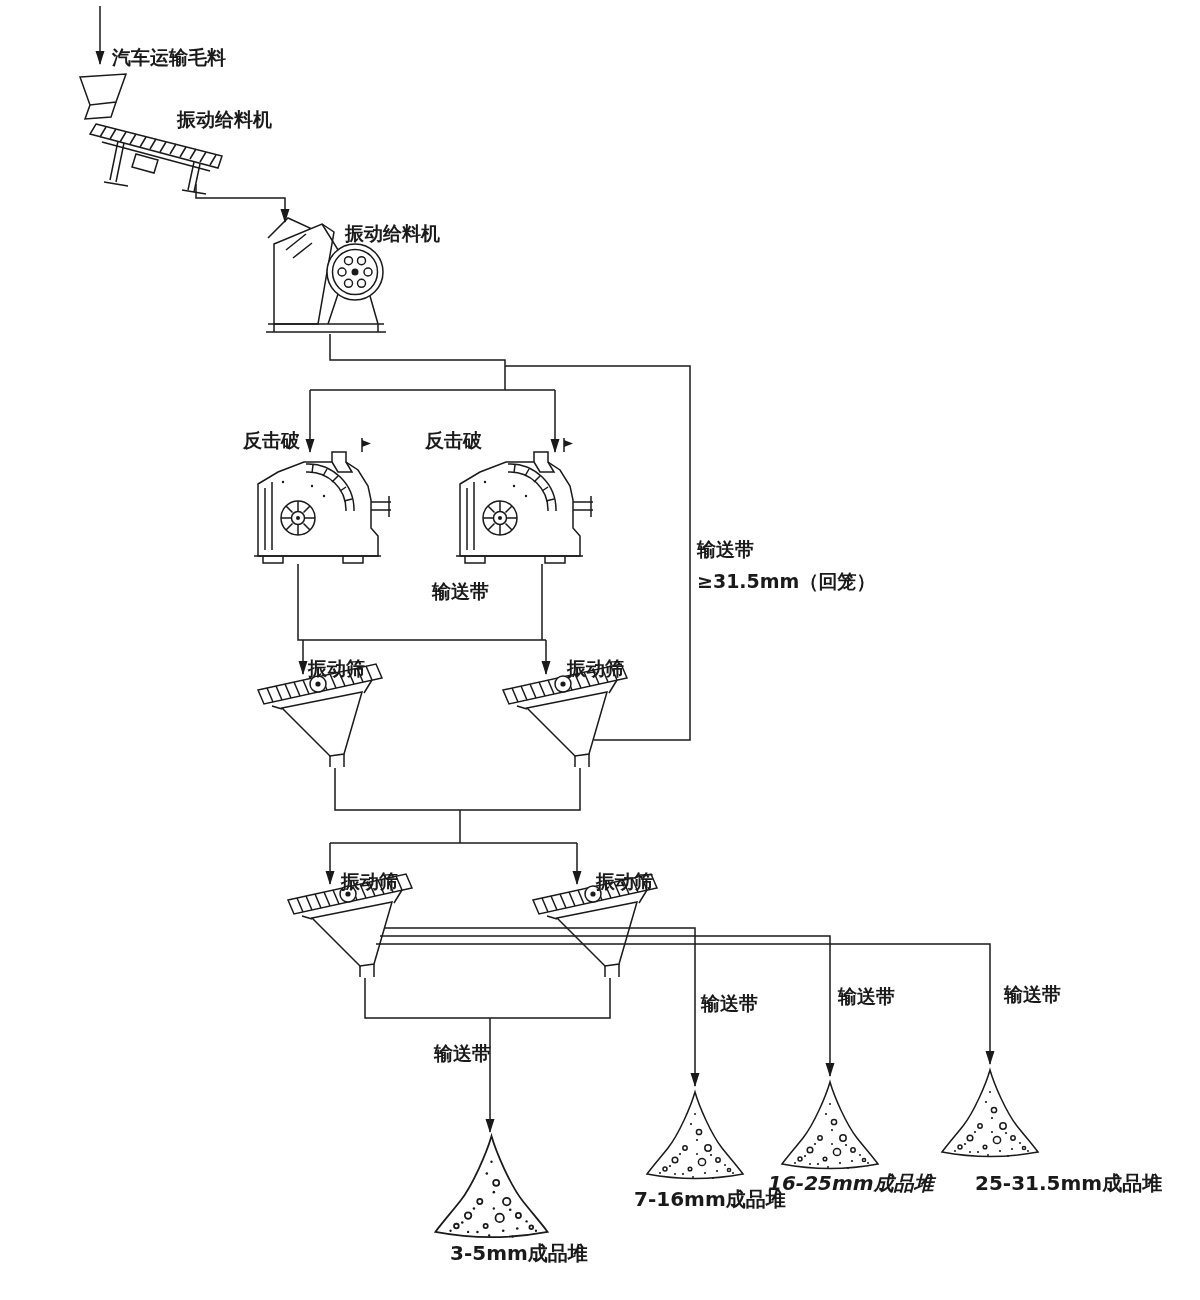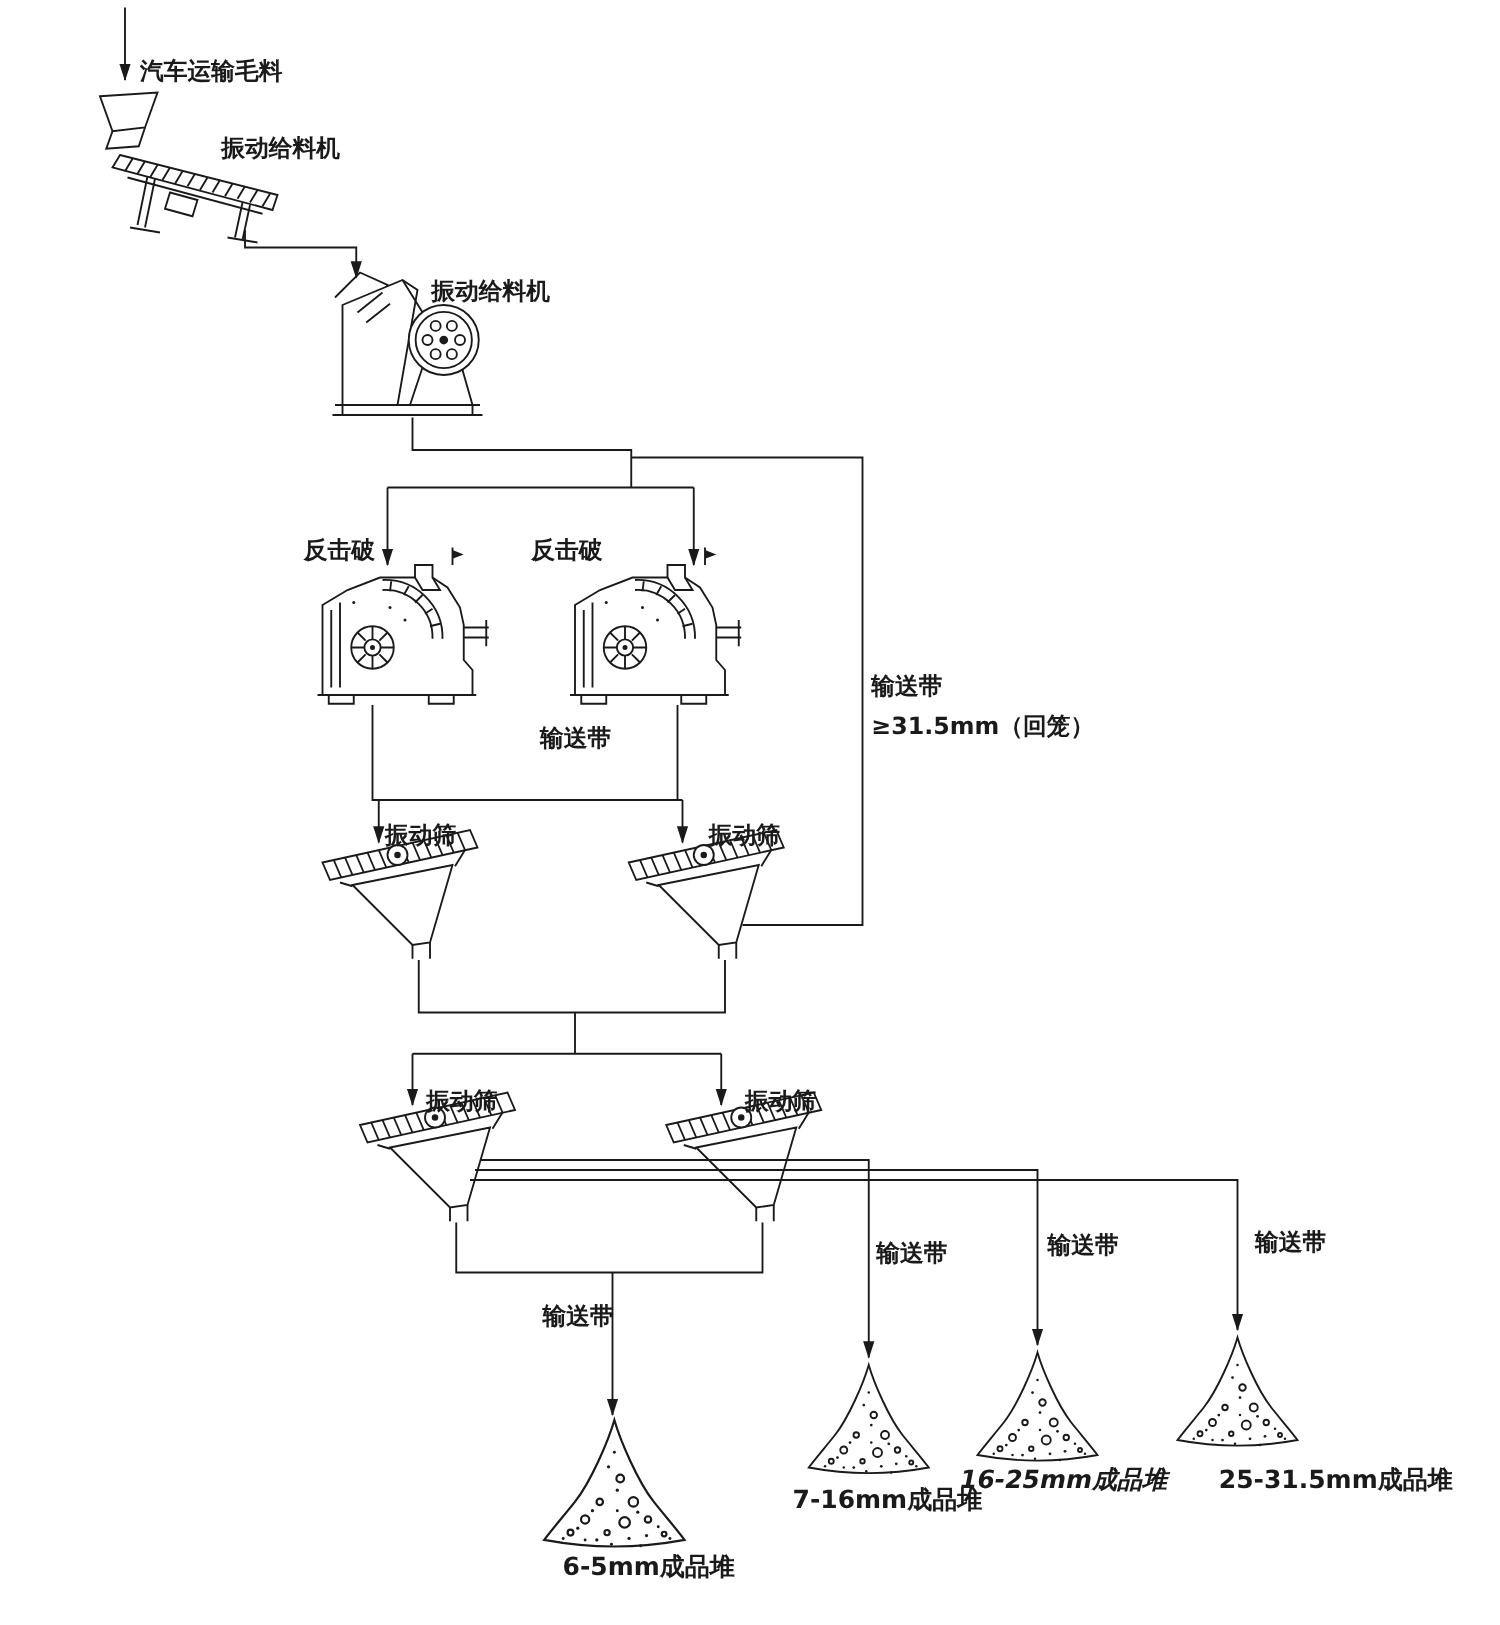--- a/index.html
+++ b/index.html
@@ -159,18 +159,18 @@
 <div class="lbl" style="left:697px; top:538px;">输送带</div>
 <div class="lbl" style="left:697px; top:570px;">≥31.5mm（回笼）</div>
 <div class="lbl" style="left:308px; top:657px;">振动筛</div>
 <div class="lbl" style="left:567px; top:657px;">振动筛</div>
 <div class="lbl" style="left:341px; top:870px;">振动筛</div>
 <div class="lbl" style="left:596px; top:870px;">振动筛</div>
 <div class="lbl" style="left:434px; top:1042px;">输送带</div>
 <div class="lbl" style="left:701px; top:992px;">输送带</div>
 <div class="lbl" style="left:838px; top:985px;">输送带</div>
 <div class="lbl" style="left:1004px; top:983px;">输送带</div>
-<div class="lbl big" style="left:450px; top:1242px;">6-5mm成品堆</div>
+<div class="lbl big" style="left:450px; top:1242px;">3-5mm成品堆</div>
 <div class="lbl big" style="left:634px; top:1188px;">7-16mm成品堆</div>
 <div class="lbl big" style="left:768px; top:1172px;font-style:italic;">16-25mm成品堆</div>
 <div class="lbl big" style="left:975px; top:1172px;">25-31.5mm成品堆</div>
 
 </div>
 
 </body></html>

